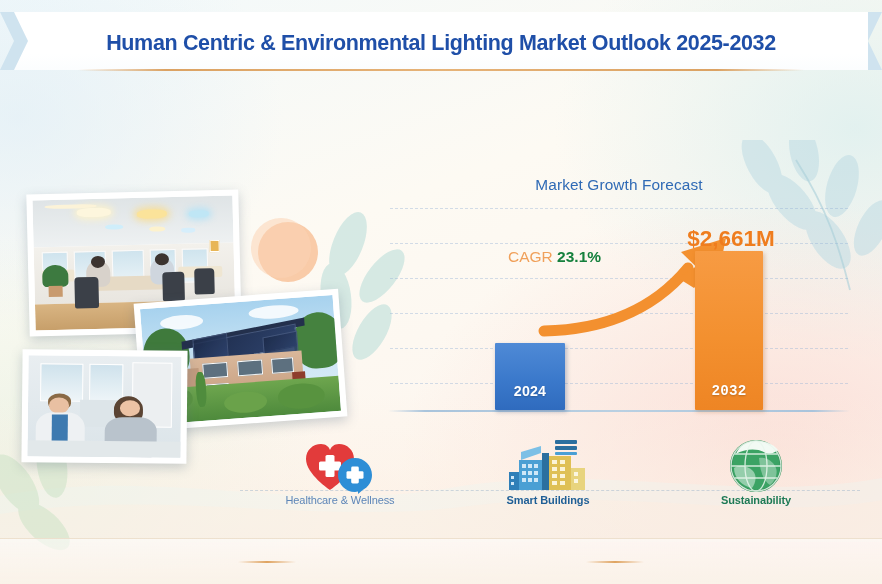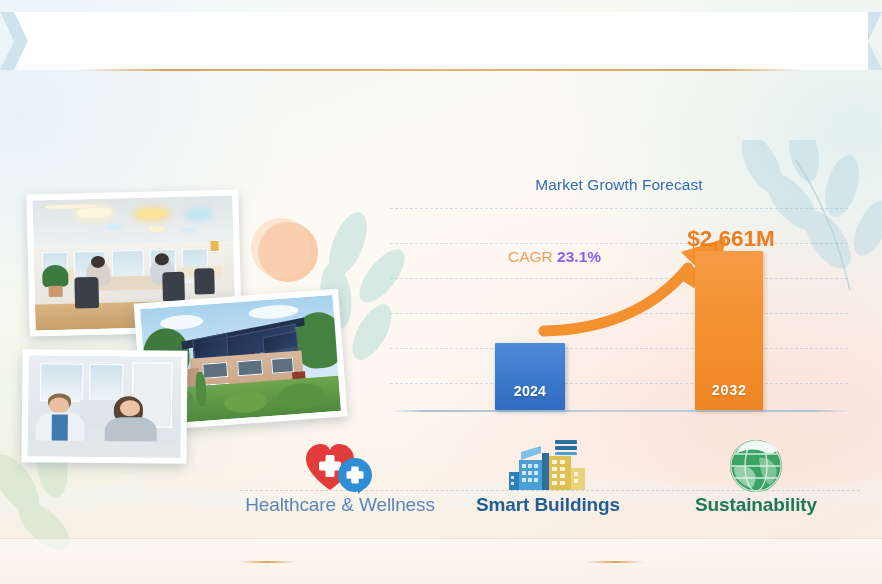--- a/index.html
+++ b/index.html
@@ -111,27 +111,27 @@
     box-shadow:1.5px 2px 4px rgba(170,90,20,.28);font-family:Liberation Mono, monospace;}
   .bar-year{position:absolute;left:0;right:0;bottom:11px;text-align:center;
     color:#fff;font-size:14.2px;font-weight:bold;letter-spacing:.2px;
     text-shadow:0 1px 2px rgba(0,0,0,.22);}
   .bar-val{position:absolute;text-align:center;font-weight:bold;white-space:nowrap;}
   #val-2024{color:#1f55a8;font-size:19px;}
   #val-2032{color:#ef7d1e;font-size:22.5px;}
 
   .cagr{position:absolute;left:508px;top:248px;font-size:15.5px;white-space:nowrap;}
   .cagr .lbl{color:#f0a05a;}
-  .cagr .num{color:#8b5cf6;font-weight:bold;}
+  .cagr .num{color:#15803d;font-weight:bold;}
 
   
   .features{position:absolute;left:240px;top:438px;width:620px;height:92px;}
   .feat{position:absolute;top:0;width:200px;text-align:center;}
   .feat-ico{height:56px;position:relative;}
-  .feat-lbl{font-size:19px;letter-spacing:-.1px;}
+  .feat-lbl{font-size:11px;letter-spacing:-.1px;}
   #feat-health{left:0;}   #feat-health .feat-lbl{color:#5d86b8;}
   #feat-smart {left:208px;} #feat-smart .feat-lbl{color:#1f5f96;font-weight:bold;}
   #feat-sust  {left:416px;} #feat-sust  .feat-lbl{color:#1e7a56;font-weight:bold;}
   .feat-rule{position:absolute;left:0;right:0;top:52px;height:0;
     border-top:1px dashed rgba(168,188,206,.55);}
 
   
   .footer{position:absolute;left:0;right:0;bottom:0;height:46px;
     background:linear-gradient(180deg,rgba(255,255,255,.55),rgba(250,243,233,.9));
     border-top:1px solid rgba(225,205,180,.5);}
@@ -179,20 +179,21 @@
     <ellipse cx="26" cy="54" rx="16" ry="34" transform="rotate(-34 26 54)"></ellipse>
     <ellipse cx="62" cy="36" rx="15" ry="32" transform="rotate(-8 62 36)"></ellipse>
     <ellipse cx="54" cy="96" rx="15" ry="32" transform="rotate(-48 54 96)"></ellipse>
   </g>
 </svg>
 
 <div class="ribbon">
   <div class="ribbon-tail left"></div>
   <div class="ribbon-tail right"></div>
   <div class="ribbon-body"></div>
+  <div class="ribbon-title">Human Centric &amp; Environmental Lighting Market Outlook 2025-2032</div>
   <div class="ribbon-rule"></div>
 </div>
 
 <div class="intro">
 </div>
 
 <div class="photo" id="photo-office">
   <div class="inner">
     <div class="off-ceil"></div>
     <div class="off-panel" style="left:22%;top:7%;width:17%;height:7%;background:#fdf6dd;box-shadow:0 0 7px 3px rgba(255,244,200,.8);"></div>

